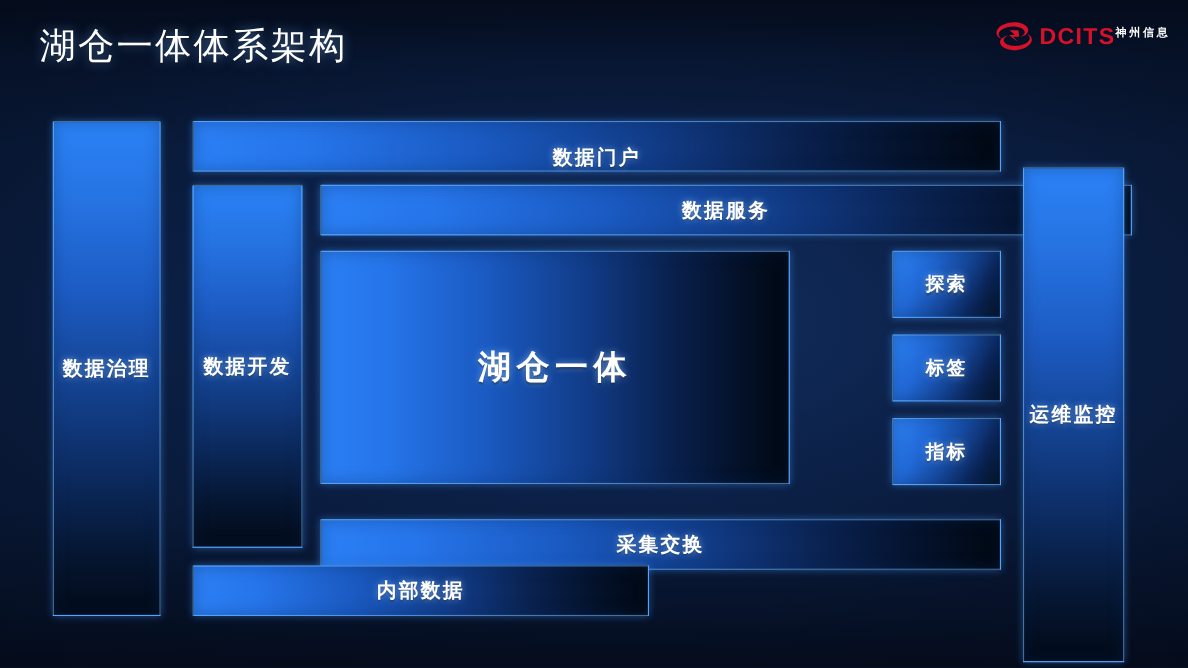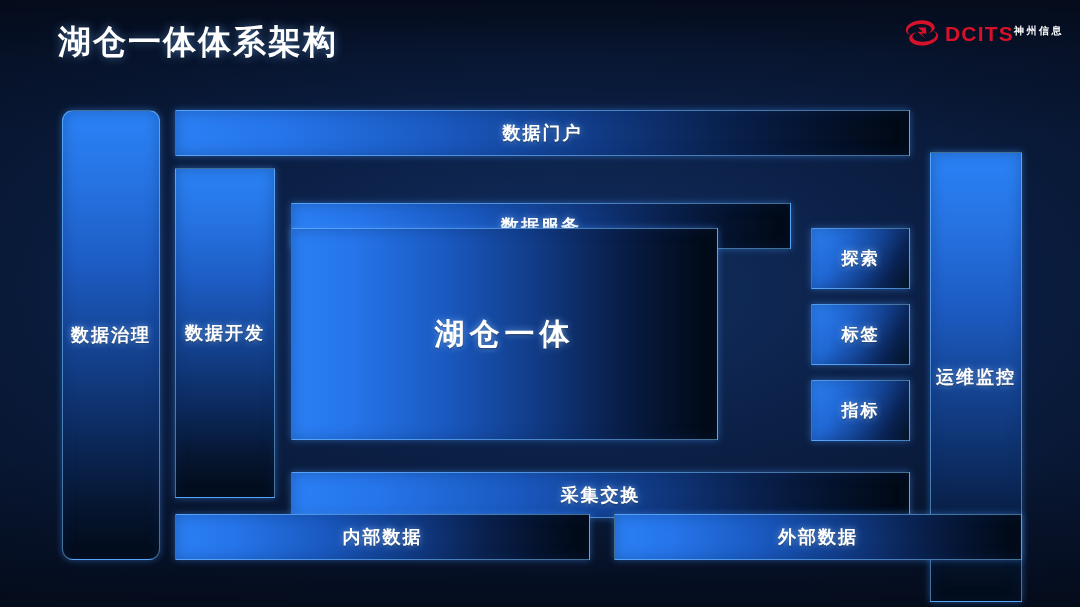--- a/index.html
+++ b/index.html
@@ -36,26 +36,25 @@
         rgba(4,10,24,0.45) 92%,
         rgba(4,10,24,0.85) 100%);
   }
 
   
   #page-title {
     position: absolute;
     left: 36px;
     top: 20px;
     font-size: 33px;
-    font-weight: bold;
+    font-weight: normal;
     color: #ffffff;
     letter-spacing: 2px;
     text-shadow: 0 0 10px rgba(120,180,255,0.55), 0 1px 2px rgba(0,0,0,0.6);
     z-index: 5;
-    margin-left: 22px;
   }
 
   #logo {
     position: absolute;
     right: 16px;
     top: 18px;
     display: flex;
     align-items: center;
     gap: 6px;
     z-index: 5;
@@ -122,33 +121,33 @@
         <path d="M16.0 27.6c8.3 0.3 16.1-3.7 17.0-8.8 0.5-2.8-1.4-5.0-4.8-6.1 2.2 1.3 3.2 2.9 2.9 4.6-0.8 4.0-7.8 7.0-14.8 6.4-5.6-0.5-9.3-2.9-8.8-5.7 0.3-1.6 1.9-2.9 4.2-3.8-4.0 0.7-7.0 2.8-7.5 5.3C3.5 23.7 8.8 27.4 16.0 27.6z"></path>
         <path d="M20.8 9.6l-8.0 0.0 5.0 4.2-5.6 0.0 8.4 6.6-4.4-5.0 5.4 0z"></path>
       </g>
     </svg>
     <div class="words">
       <span class="brand-en">DCITS</span>
       <span class="brand-cn">神州信息</span>
     </div>
   </div>
 
-  <div class="box grad-v t18" style="left:62px; top:110px; width:98px; height:450px;border-radius:11px;">
+  <div class="box grad-v t18" style="left:48px; top:110px; width:98px; height:450px;">
     <span>数据治理</span>
   </div>
 
-  <div class="box grad-h t18" style="left:175px; top:110px; width:735px; height:46px;">
+  <div class="box grad-h t18" style="left:175px; top:110px; width:735px; height:46px;align-items:flex-end;">
     <span>数据门户</span>
   </div>
 
   <div class="box grad-v t18" style="left:175px; top:168px; width:100px; height:330px;">
     <span>数据开发</span>
   </div>
 
-  <div class="box grad-h t18" style="left:291px; top:168px; width:500px; height:46px;margin-top:35px;">
+  <div class="box grad-h t18" style="left:291px; top:168px; width:738px; height:46px;">
     <span>数据服务</span>
   </div>
 
   <div class="box grad-h t30" style="left:291px; top:228px; width:427px; height:212px;">
     <span>湖仓一体</span>
   </div>
 
   <div class="box grad-d t17" style="left:811px; top:304px; width:99px; height:61px;">
     <span>标签</span>
   </div>
@@ -163,17 +162,14 @@
     <span>采集交换</span>
   </div>
 
   <div class="box grad-v t18" style="left:930px; top:110px; width:92px; height:450px;margin-top:42px;">
     <span>运维监控</span>
   </div>
 
   <div class="box grad-h t18" style="left:175px; top:514px; width:415px; height:46px;">
     <span>内部数据</span>
   </div>
-  <div class="box grad-h t18" style="left:614px; top:514px; width:408px; height:46px;">
-    <span>外部数据</span>
-  </div>
 
 </div>
 
 </body></html>

